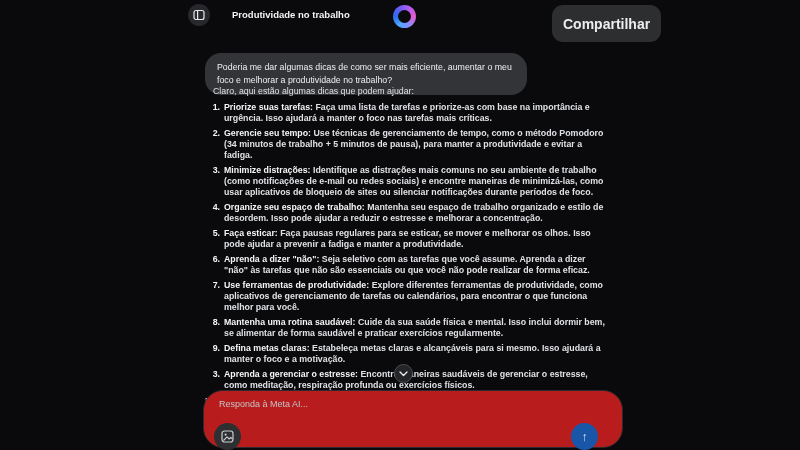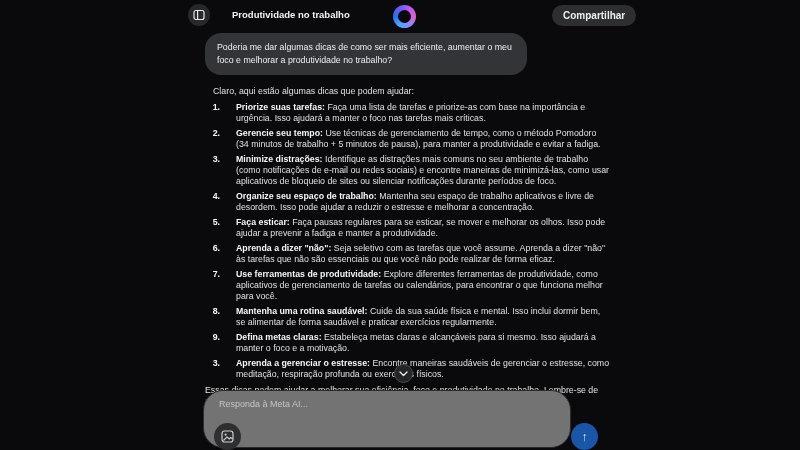--- a/index.html
+++ b/index.html
@@ -26,53 +26,53 @@
   .ai-logo {
     position:absolute; left:393px; top:5px; width:23px; height:23px;
     border-radius:50%;
     background:conic-gradient(from 210deg,#4da7ff,#2b6cf0,#6a5cf5,#b85cf2,#e25bd0,#8a8bff,#4da7ff);
     display:flex; align-items:center; justify-content:center;
   }
   .ai-logo::after {
     content:""; width:13px; height:13px; border-radius:50%; background:#0a0a0c;
   }
   .share-btn {
-    position:absolute; left:552px; top:5px; height:21px;
+    position:absolute; left:552px; top:5px; height:37px;
     padding:0 11px; border-radius:11px; background:#2d2e30;
     display:flex; align-items:center;
-    font-size:10px; font-weight:bold; color:#eceef0; cursor:pointer; border:none;
+    font-size:14px; font-weight:bold; color:#eceef0; cursor:pointer; border:none;
   }
   
   .user-bubble {
-    position:absolute; left:205px; top:33px; max-width:322px;
+    position:absolute; left:205px; top:53px; max-width:322px;
     background:#333437; border-radius:16px; padding:8px 12px;
     font-size:8.8px; line-height:1.5; color:#eef0f2;
   }
   
   .response {
     position:absolute; left:186px; top:86px; width:424px;
     font-size:8.8px; line-height:11px; color:#dfe1e4;
   }
   .response .intro { margin-left:27px; margin-bottom:5px; }
   .item { display:flex; margin-top:4px; }
   .item .num { width:34px; text-align:right; font-weight:bold; color:#f5f6f7; flex:none; }
-  .item .body { flex:1; margin-left:16px; }
+  .item .body { flex:1; margin-left:4px;font-weight:bold; }
   .item .body b { color:#f5f6f7; }
   .response .outro { margin-left:19px; margin-top:5px; }
   
   .scroll-btn {
     position:absolute; left:394px; top:364px; width:19px; height:19px;
     border-radius:50%; background:#232427; border:1px solid #4a4b4f;
     display:flex; align-items:center; justify-content:center;
     cursor:pointer; z-index:6;
   }
   
   .composer {
-    position:absolute; left:203px; top:390px; width:368px; height:58px;
-    background:#737373; border:1px solid #2a2b2e; border-radius:20px;
+    position:absolute; left:203px; top:390px; width:420px; height:58px;
+    background:#b91c1c; border:1px solid #2a2b2e; border-radius:20px;
     z-index:5;
   }
   .composer input {
     position:absolute; left:15px; top:8px; width:380px;
     background:transparent; border:none; outline:none;
     font-family:inherit; font-size:9px; color:#e6e7ea;
   }
   .composer input::placeholder { color:#c2c5c9; opacity:1; }
   .media-btn {
     position:absolute; left:10px; top:32px; width:27px; height:27px;
@@ -116,21 +116,21 @@
   <div class="item">
     <span class="num">2.</span>
     <span class="body"><b>Gerencie seu tempo:</b> <span>Use técnicas de gerenciamento de tempo, como o método Pomodoro (34 minutos de trabalho + 5 minutos de pausa), para manter a produtividade e evitar a fadiga.</span></span>
   </div>
   <div class="item">
     <span class="num">3.</span>
     <span class="body"><b>Minimize distrações:</b> <span>Identifique as distrações mais comuns no seu ambiente de trabalho (como notificações de e-mail ou redes sociais) e encontre maneiras de minimizá-las, como usar aplicativos de bloqueio de sites ou silenciar notificações durante períodos de foco.</span></span>
   </div>
   <div class="item">
     <span class="num">4.</span>
-    <span class="body"><b>Organize seu espaço de trabalho:</b> <span>Mantenha seu espaço de trabalho aplicativos e livre de desordem. Isso pode ajudar a reduzir o estresse e melhorar a concentração.</span></span>
+    <span class="body"><b>Organize seu espaço de trabalho:</b> <span>Mantenha seu espaço de trabalho organizado e estilo de desordem. Isso pode ajudar a reduzir o estresse e melhorar a concentração.</span></span>
   </div>
   <div class="item">
     <span class="num">5.</span>
     <span class="body"><b>Faça esticar:</b> <span>Faça pausas regulares para se esticar, se mover e melhorar os olhos. Isso pode ajudar a prevenir a fadiga e manter a produtividade.</span></span>
   </div>
   <div class="item">
     <span class="num">6.</span>
     <span class="body"><b>Aprenda a dizer "não":</b> <span>Seja seletivo com as tarefas que você assume. Aprenda a dizer "não" às tarefas que não são essenciais ou que você não pode realizar de forma eficaz.</span></span>
   </div>
   <div class="item">

